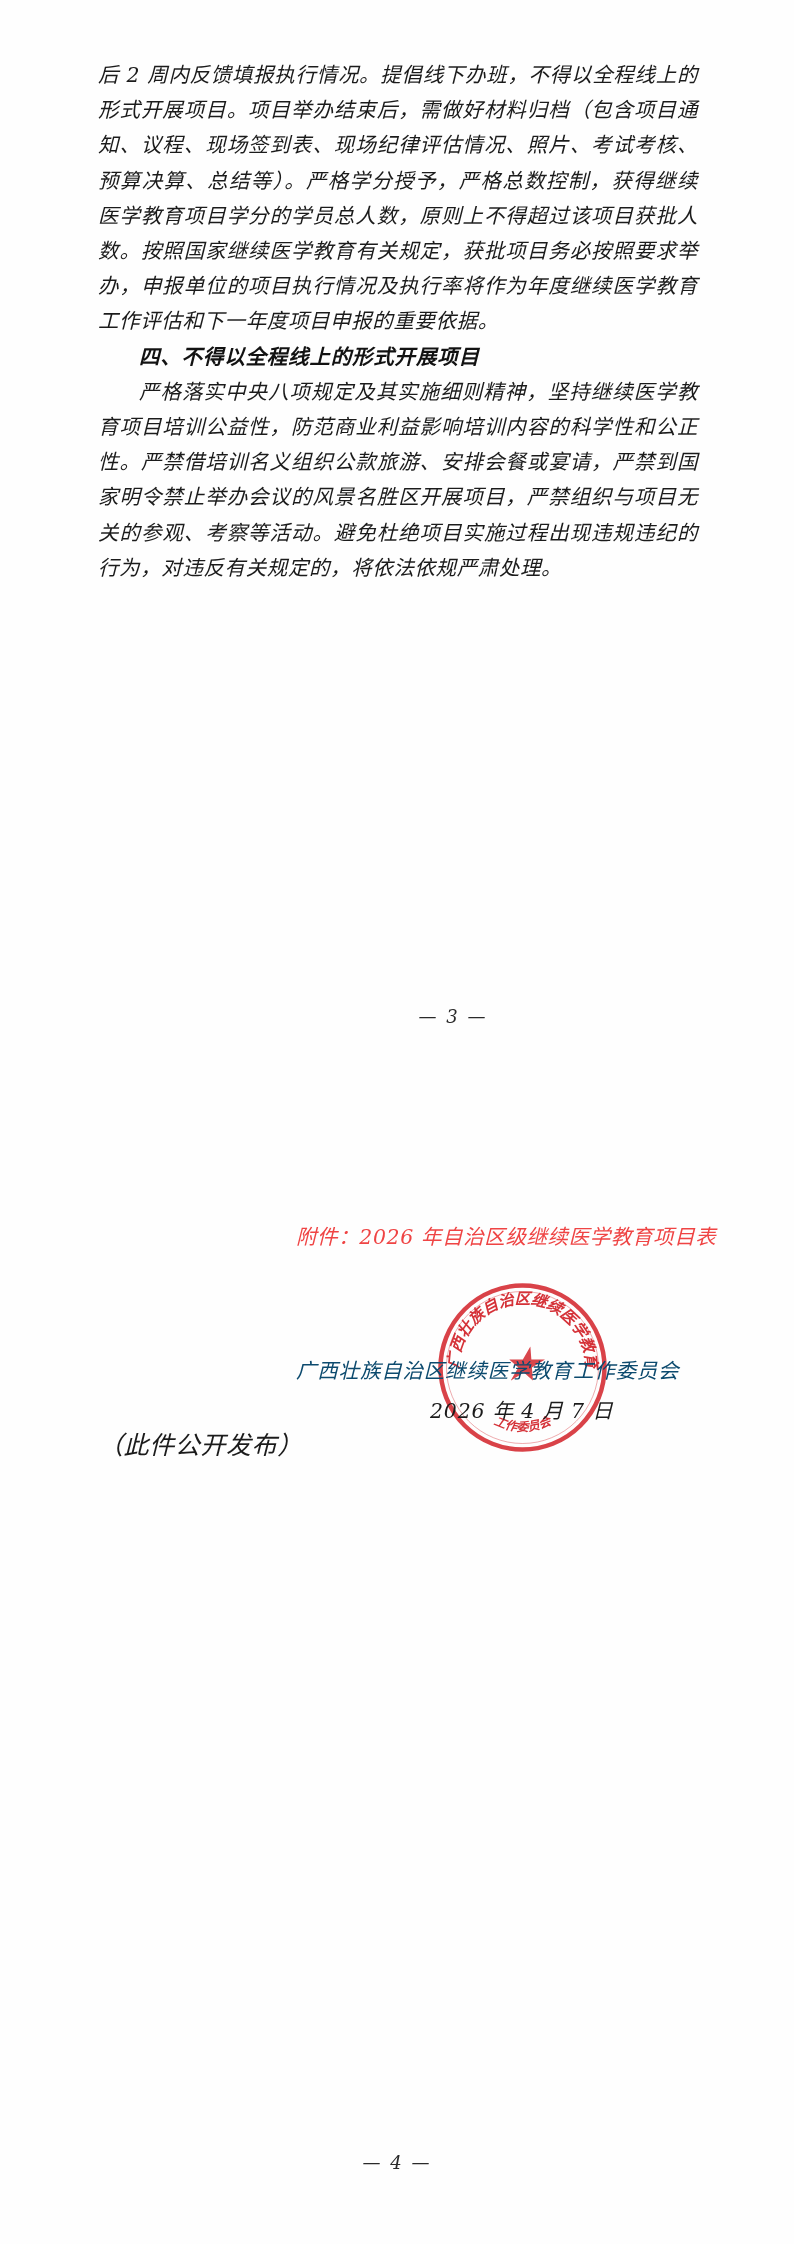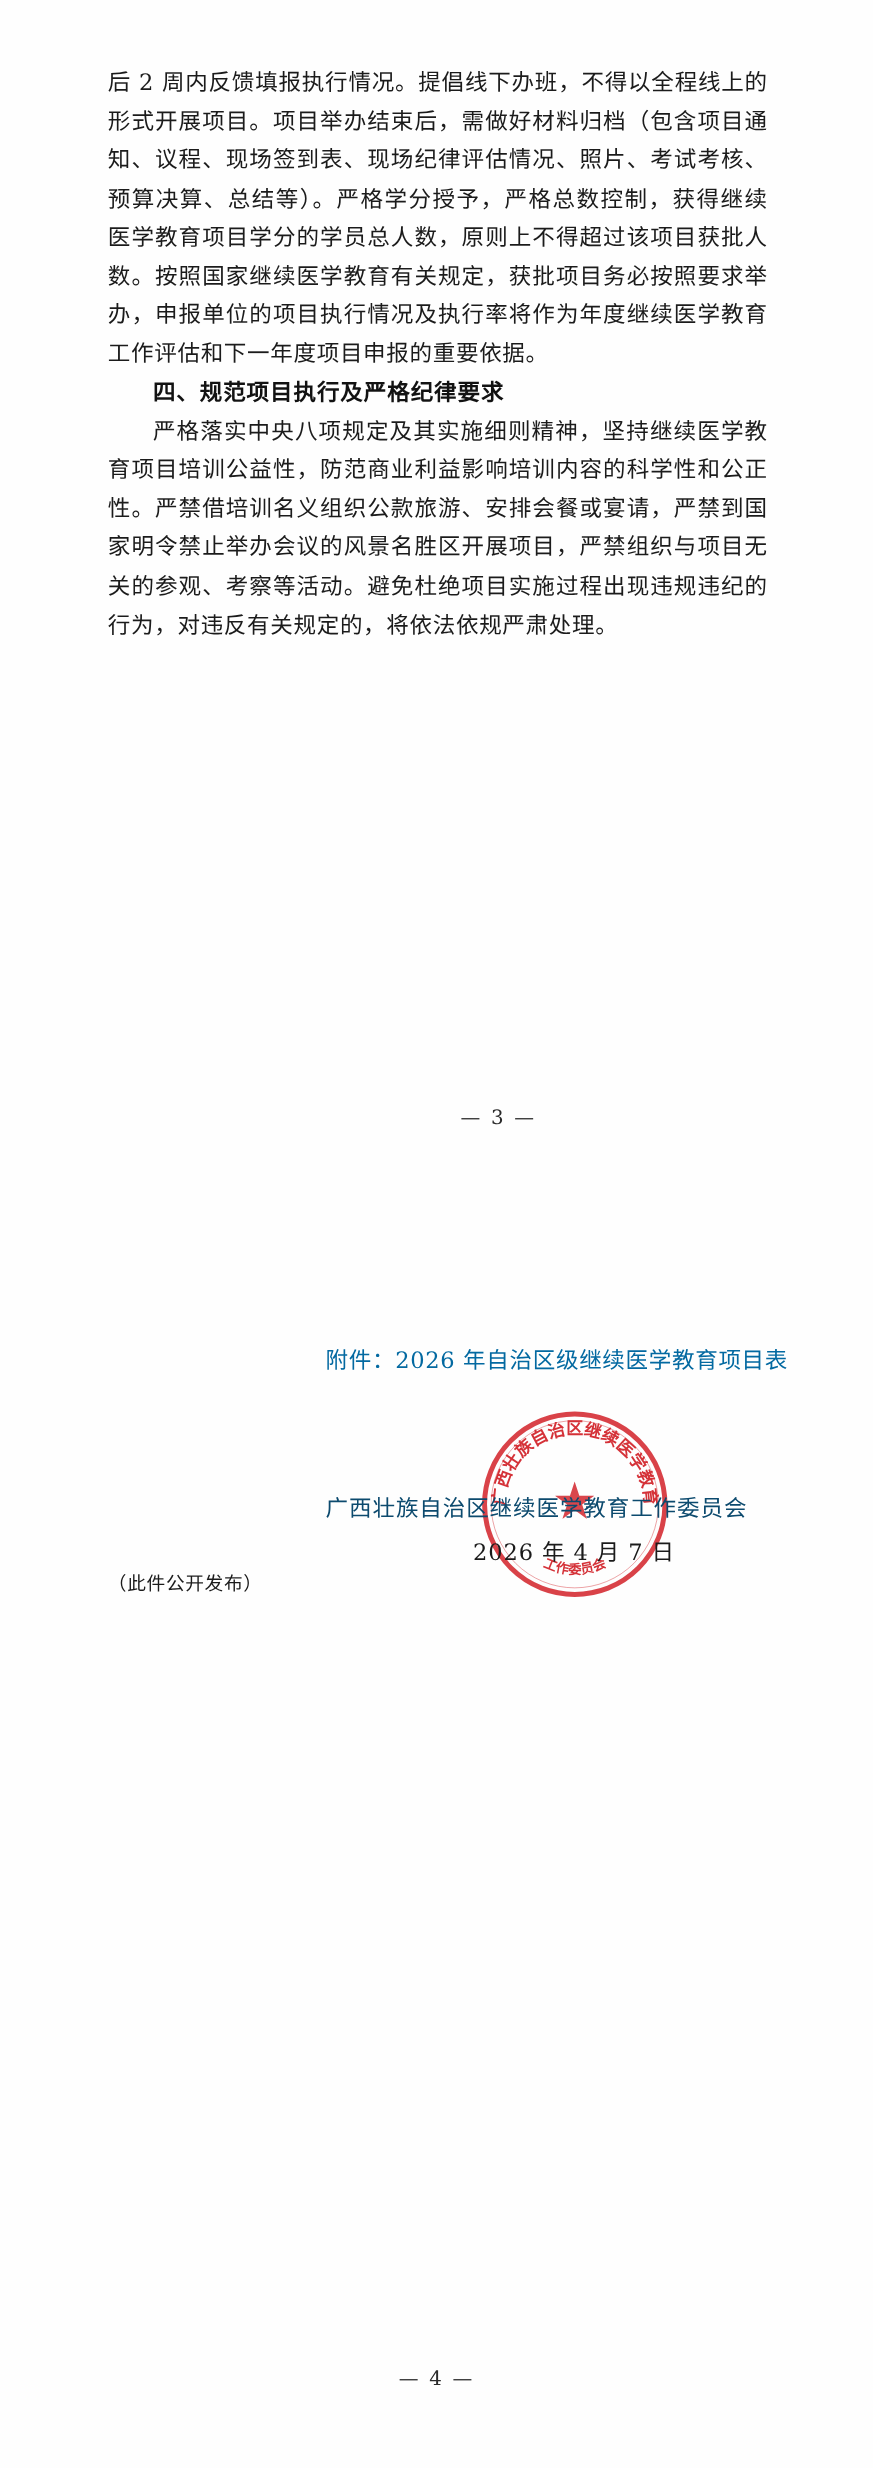--- a/index.html
+++ b/index.html
@@ -13,20 +13,21 @@
     color: #1a1a1a;
     -webkit-font-smoothing: antialiased;
   }
 
   .page {
     position: relative;
     width: 794px;
     height: 2244px;
     background: #fefefe;
     overflow: hidden;
+    font-style: italic;
   }
 
   
   .sheet {
     position: absolute;
     left: 0;
     top: 0;
     width: 794px;
   }
 
@@ -78,21 +79,21 @@
 
   
   .attach-line {
     position: absolute;
     left: 296px;
     top: 1220px;
     font-size: 20.5px;
     line-height: 35px;
     letter-spacing: 0.6px;
     white-space: nowrap;
-    color: #0369a1;
+    color: #ef4444;
   }
 
   .signature-block {
     position: absolute;
     left: 296px;
     top: 1353px;
     width: 420px;
   }
 
   .sig-org {
@@ -110,21 +111,21 @@
     white-space: nowrap;
     margin-top: 4px;
     padding-left: 134px;
     color: #1b1b1b;
   }
 
   .public-note {
     position: absolute;
     left: 98px;
     top: 1425px;
-    font-size: 17px;
+    font-size: 25px;
     letter-spacing: 0.6px;
     white-space: nowrap;
     color: #1b1b1b;
   }
 
   
   .seal {
     position: absolute;
     left: 435px;
     top: 1280px;
@@ -155,21 +156,21 @@
 <div class="page">
 
   <div class="sheet">
 
     <div class="content">
 
       <p class="para">后 2 周内反馈填报执行情况。提倡线下办班，不得以全程线上的形式开展项目。项目举办结束后，需做好材料归档（包含项目通知、议程、现场签到表、现场纪律评估情况、照片、考试考核、预算决算、总结等）。严格学分授予，严格总数控制，获得继续医学教育项目学分的学员总人数，原则上不得超过该项目获批人数。按照国家继续医学教育有关规定，获批项目务必按照要求举办，申报单位的项目执行情况及执行率将作为年度继续医学教育工作评估和下一年度项目申报的重要依据。</p>
 
 
 
-      <h2 class="section">四、规范项目执行及严格纪律要求</h2>
+      <h2 class="section">四、不得以全程线上的形式开展项目</h2>
 
       <p class="para indent">严格落实中央八项规定及其实施细则精神，坚持继续医学教育项目培训公益性，防范商业利益影响培训内容的科学性和公正性。严禁借培训名义组织公款旅游、安排会餐或宴请，严禁到国家明令禁止举办会议的风景名胜区开展项目，严禁组织与项目无关的参观、考察等活动。避免杜绝项目实施过程出现违规违纪的行为，对违反有关规定的，将依法依规严肃处理。</p>
 
     </div>
 
     <div class="page-number" id="pagenum-3">— 3 —</div>
   </div>
 
   <div class="sheet">
 

